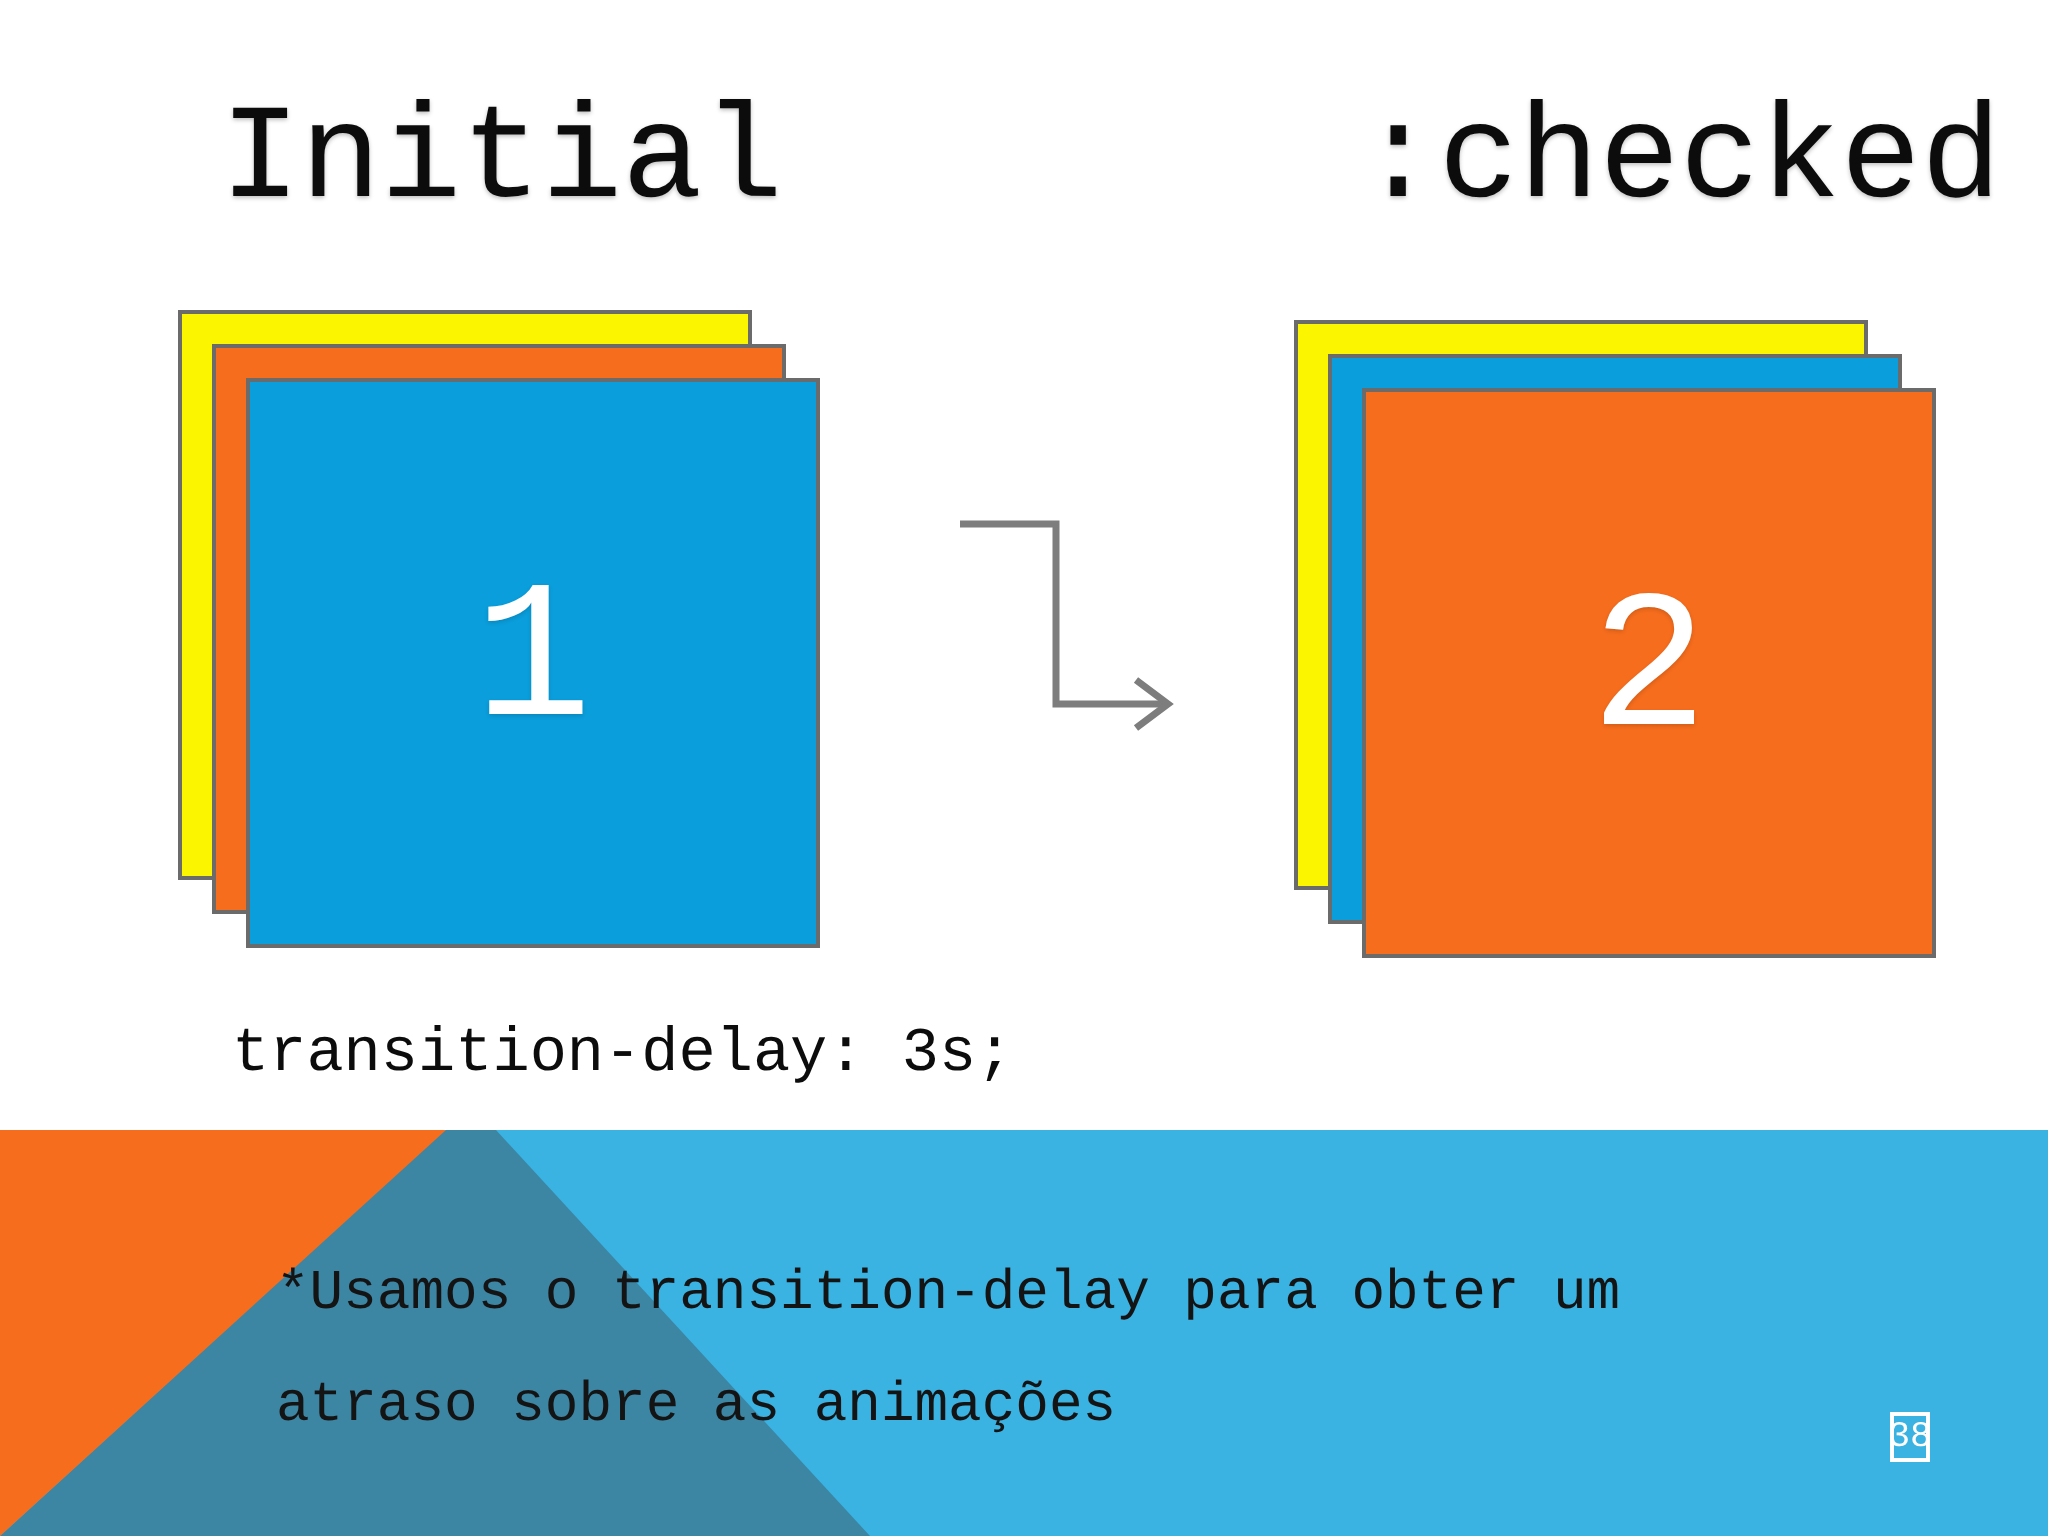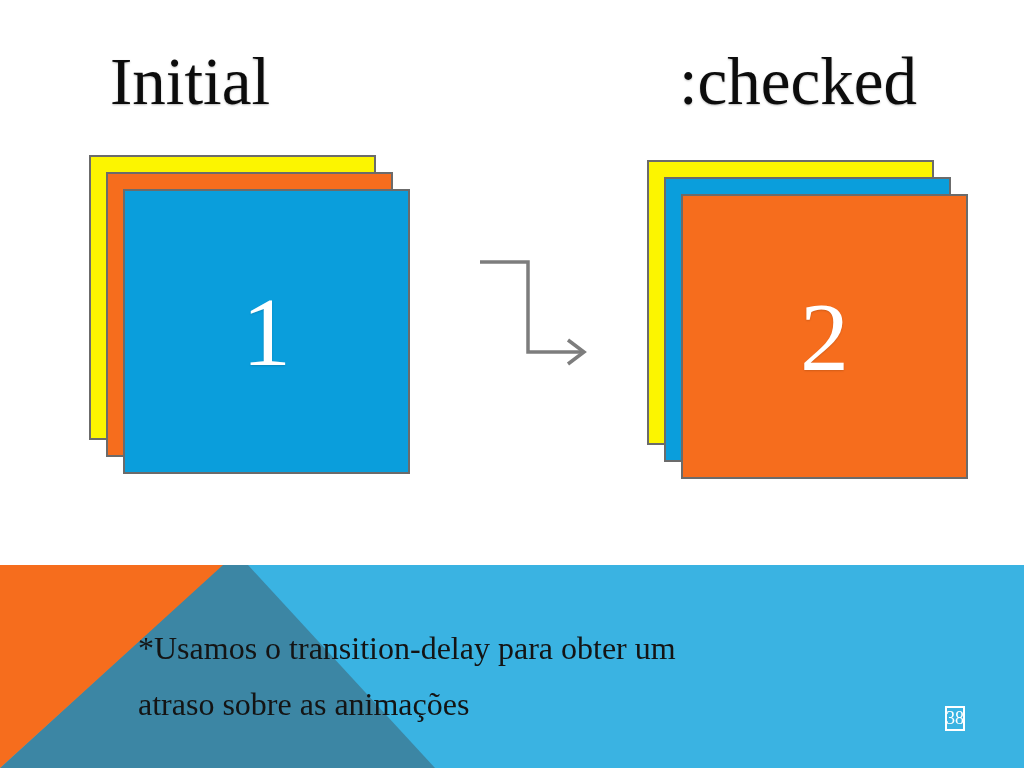--- a/index.html
+++ b/index.html
@@ -1,18 +1,18 @@
 <!DOCTYPE html>
 <html><head>
 <meta charset="utf-8">
 <style>
   html,body{margin:0;padding:0;background:#ffffff;}
   .slide{
     position:relative;width:1024px;height:768px;background:#ffffff;
-    font-family:Liberation Serif, serif;overflow:hidden;
+    font-family:Liberation Mono, monospace;overflow:hidden;
   }
   .title{
     position:absolute;top:48px;font-size:67px;line-height:1;color:#0c0c0c;
     text-shadow:0 1px 2px rgba(0,0,0,0.25);white-space:nowrap;
   }
   .title-initial{left:110px;}
   .title-checked{left:652px;margin-left:27px;}
   .card{
     position:absolute;width:287px;height:285px;box-sizing:border-box;
     border:2px solid #6b6b6b;display:flex;align-items:center;justify-content:center;
@@ -36,21 +36,21 @@
   }
   .banner-teal{
     position:absolute;left:0;top:0;width:100%;height:100%;background:#3C86A4;
     clip-path:polygon(222px 0, 248px 0, 435px 100%, 0 100%);
   }
   .banner-orange{
     position:absolute;left:0;top:0;width:100%;height:100%;background:#F66D1D;
     clip-path:polygon(0 0, 223px 0, 0 100%);
   }
   .note{
-    position:absolute;left:138px;top:55px;font-size:32px;line-height:56px;color:#141414;
+    position:absolute;left:138px;top:55px;font-size:28px;line-height:56px;color:#141414;
   }
   .page-badge{
     position:absolute;left:945px;top:141px;width:20px;height:25px;box-sizing:border-box;
     border:2px solid #ffffff;display:flex;align-items:center;justify-content:center;
     color:#ffffff;font-size:18px;
   }
 </style>
 </head>
 <body>
 
@@ -70,20 +70,21 @@
     <polyline points="10,17 58,17 58,107 112,107" fill="none" stroke="#7d7d7d" stroke-width="3.5"></polyline>
     <polyline points="98,95 114,107 98,119" fill="none" stroke="#7d7d7d" stroke-width="3.5"></polyline>
   </svg>
 
   <div class="card card-yellow r-back"></div>
   <div class="card card-blue r-mid"></div>
   <div class="card card-orange r-front">
     <span class="card-num">2</span>
   </div>
 
+  <div class="code-text">transition-delay: 3s;</div>
 
   <div class="banner">
     <div class="banner-teal"></div>
     <div class="banner-orange"></div>
     <div class="note">
       <div>*Usamos o transition-delay para obter um</div>
       <div>atraso sobre as animações</div>
     </div>
     <div class="page-badge">
       <span>38</span>

